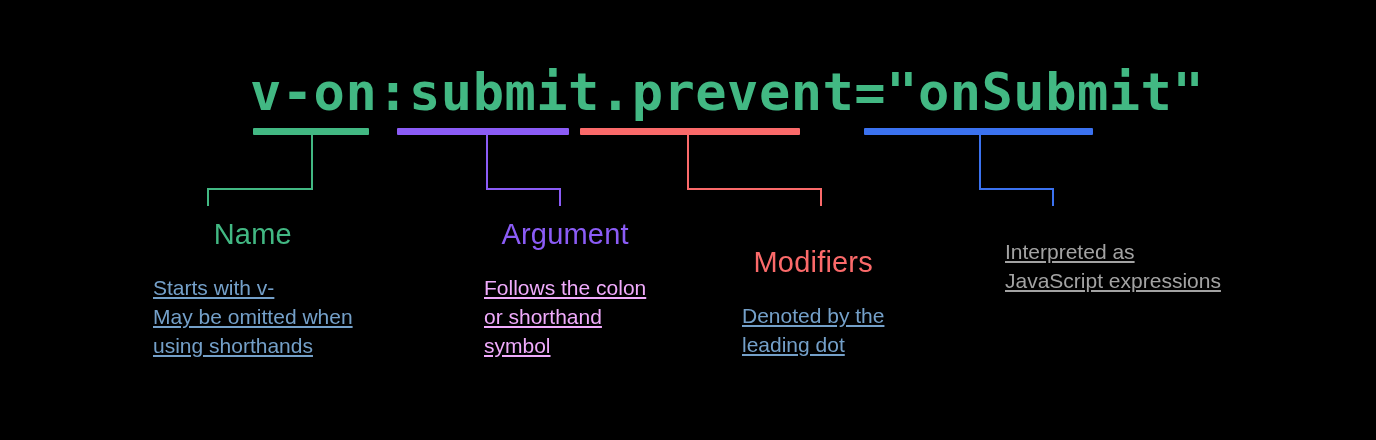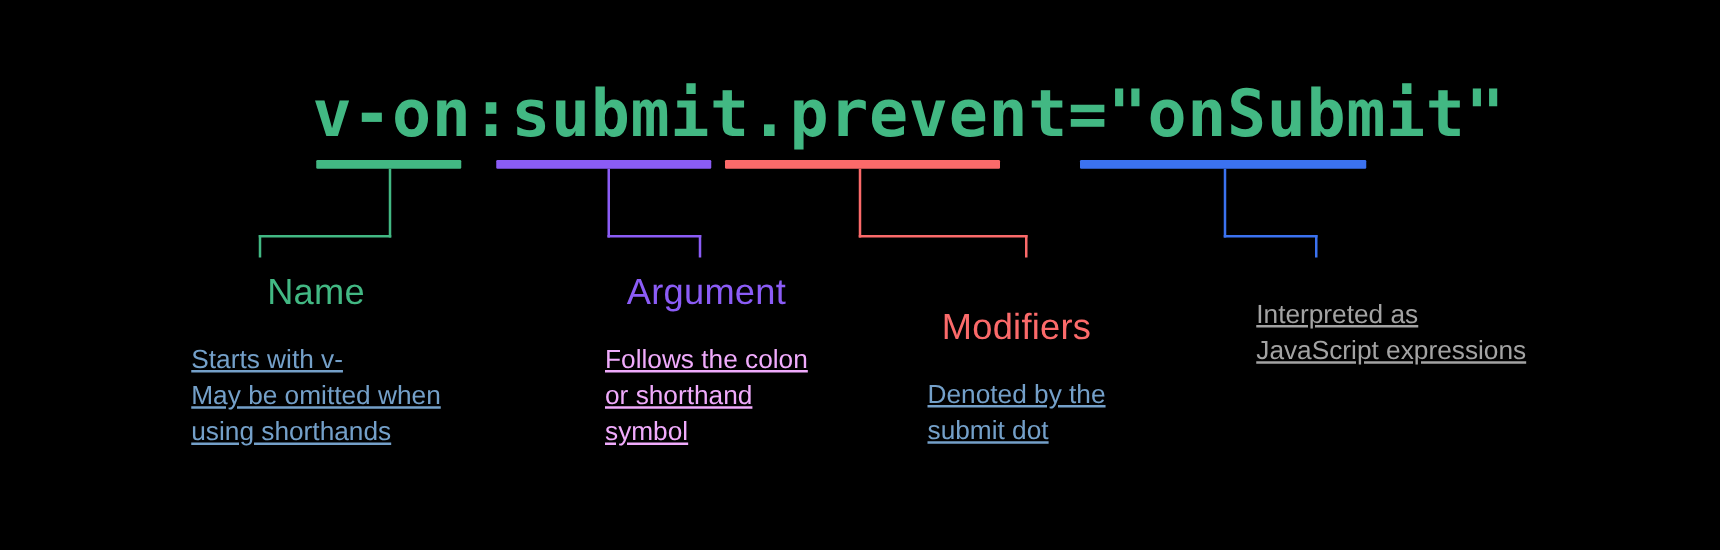--- a/index.html
+++ b/index.html
@@ -113,21 +113,21 @@
       </div>
       <div class="col" style="left: 468px; margin-left: 16px;">
         <div class="col-title" style="color: rgb(139, 92, 246);">Argument</div>
         <div class="col-desc" style="color: #f0abfc;">Follows the colon
 or shorthand
 symbol</div>
       </div>
       <div class="col" style="left: 742px; margin-top: 28px;">
         <div class="col-title" style="color: rgb(251, 106, 106);">Modifiers</div>
         <div class="col-desc" style="color: rgb(116, 160, 201);">Denoted by the
-submit dot</div>
+leading dot</div>
       </div>
       <div class="col" style="left: 1005px;">
         <div class="col-desc" style="color: #a3a3a3;">Interpreted as
 JavaScript expressions</div>
       </div>
     </div>
 
 </div>
 
 </body></html>

